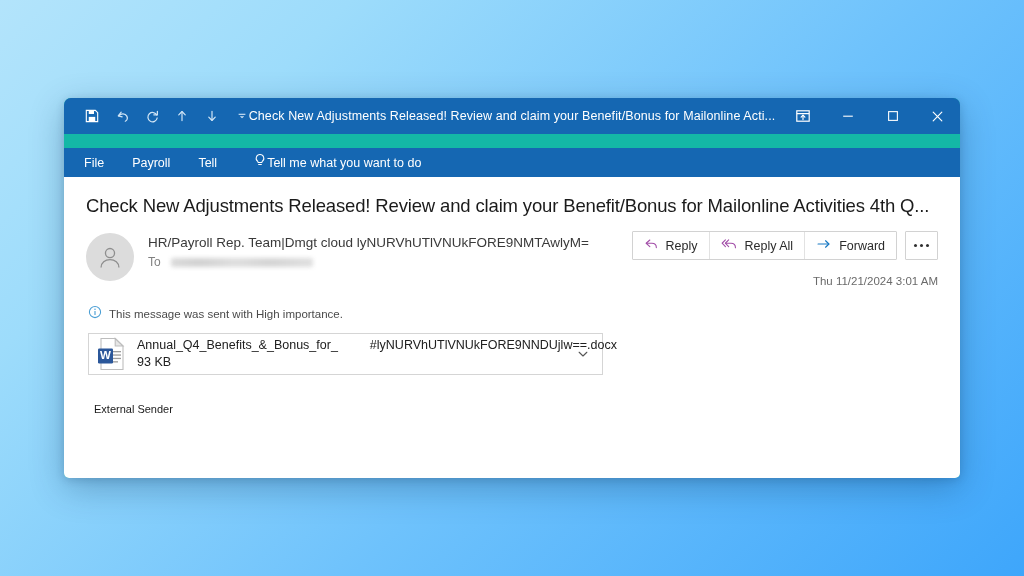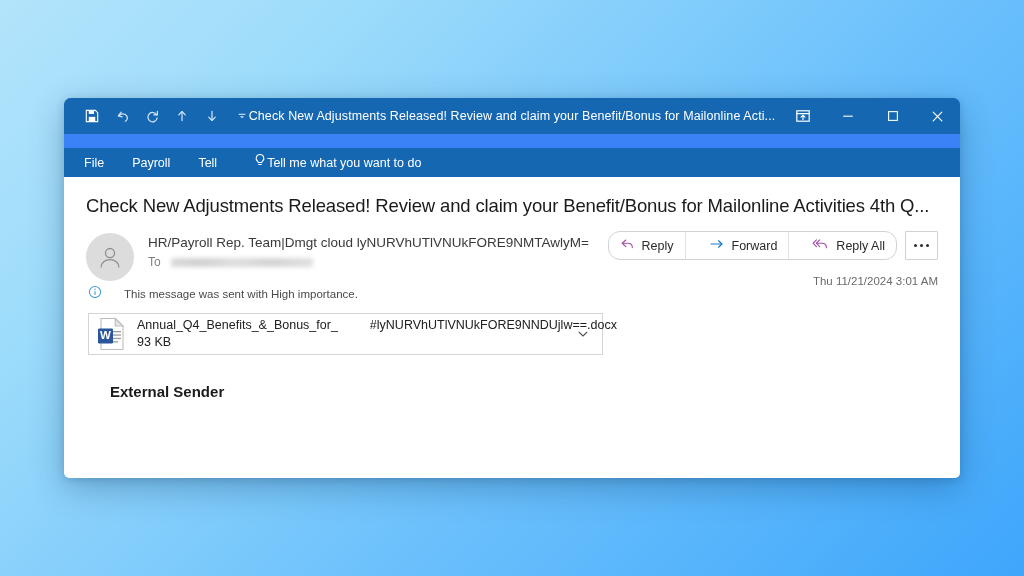--- a/index.html
+++ b/index.html
@@ -16,21 +16,21 @@
     position: relative;
   }
 
   
   .window {
     position: absolute;
     left: 64px;
     top: 98px;
     width: 896px;
     height: 380px;
-    background: #3b82f6;
+    background: #14b8a6;
     border-radius: 7px 7px 5px 5px;
     box-shadow: 0 10px 34px rgba(10,50,90,0.30), 0 2px 8px rgba(10,50,90,0.18);
     overflow: hidden;
     display: flex;
     flex-direction: column;
   }
 
   
   .titlebar {
     height: 36px;
@@ -184,22 +184,21 @@
     top: 0;
     display: flex;
     align-items: stretch;
     gap: 8px;
   }
   .action-group {
     display: flex;
     border: 1px solid #d2d2d2;
     background: #ffffff;
     height: 29px;
-    border-radius: 12px;
-    gap: 12px;
+    border-radius: 1px;
   }
   .action-btn {
     display: flex;
     align-items: center;
     gap: 7px;
     padding: 0 11px;
     font-size: 12.5px;
     color: #2b2b2b;
     white-space: nowrap;
     border-right: 1px solid #e2e2e2;
@@ -227,22 +226,22 @@
     top: 44px;
     font-size: 11.5px;
     color: #6a6a6a;
     white-space: nowrap;
   }
 
   
   .importance {
     display: flex;
     align-items: center;
-    gap: 22px;
-    margin-top: 4px;
+    gap: 7px;
+    margin-top: 24px;
     margin-left: 2px;
   }
   .importance-text {
     font-size: 11.5px;
     color: #4a4a4a;
   }
 
   
   .attachment {
     margin-top: 10px;
@@ -286,23 +285,23 @@
   .att-chevron {
     flex: none;
     width: 26px;
     display: flex;
     align-items: center;
     justify-content: center;
   }
 
   .body-text {
     margin-top: 28px;
-    margin-left: 24px;
-    font-size: 15px;
-    font-weight: bold;
+    margin-left: 8px;
+    font-size: 11px;
+    font-weight: normal;
     color: #1b1b1b;
   }
 </style>
 </head>
 <body>
 
 <div class="window">
 
   <div class="titlebar">
 
@@ -417,36 +416,36 @@
             <span>
               <svg width="15" height="14" viewBox="0 0 18 16" fill="none">
                 <path d="M7 3.2 2.6 7.1 7 11.1" stroke="#a24ea8" stroke-width="1.35" fill="none" stroke-linecap="round" stroke-linejoin="round"></path>
                 <path d="M2.9 7.1h6.6c3.3 0 5.3 2 5.3 5.2" stroke="#a24ea8" stroke-width="1.35" fill="none" stroke-linecap="round"></path>
               </svg>
             </span>
             <span>Reply</span>
           </div>
           <div class="action-btn">
             <span>
-              <svg width="16" height="14" viewBox="0 0 18 16" fill="none">
-                <path d="M2.2 8h12.3" stroke="#1a7ac4" stroke-width="1.35" stroke-linecap="round"></path>
-                <path d="M10.8 4.3 14.6 8l-3.8 3.7" stroke="#1a7ac4" stroke-width="1.35" fill="none" stroke-linecap="round" stroke-linejoin="round"></path>
-              </svg>
-            </span>
-            <span>Forward</span>
-          </div>
-          <div class="action-btn">
-            <span>
               <svg width="17" height="14" viewBox="0 0 20 16" fill="none">
                 <path d="M5.2 3.2 1.3 7.1l3.9 4" stroke="#a24ea8" stroke-width="1.3" fill="none" stroke-linecap="round" stroke-linejoin="round"></path>
                 <path d="M9 3.2 5.1 7.1l3.9 4" stroke="#a24ea8" stroke-width="1.3" fill="none" stroke-linecap="round" stroke-linejoin="round"></path>
                 <path d="M5.4 7.1h6.3c3.3 0 5.3 2 5.3 5.2" stroke="#a24ea8" stroke-width="1.3" fill="none" stroke-linecap="round"></path>
               </svg>
             </span>
             <span>Reply All</span>
+          </div>
+          <div class="action-btn">
+            <span>
+              <svg width="16" height="14" viewBox="0 0 18 16" fill="none">
+                <path d="M2.2 8h12.3" stroke="#1a7ac4" stroke-width="1.35" stroke-linecap="round"></path>
+                <path d="M10.8 4.3 14.6 8l-3.8 3.7" stroke="#1a7ac4" stroke-width="1.35" fill="none" stroke-linecap="round" stroke-linejoin="round"></path>
+              </svg>
+            </span>
+            <span>Forward</span>
           </div>
         </div>
         <div class="action-more">
           <span class="dot"></span>
           <span class="dot"></span>
           <span class="dot"></span>
         </div>
       </div>
 
       <div class="timestamp">Thu 11/21/2024 3:01 AM</div>

